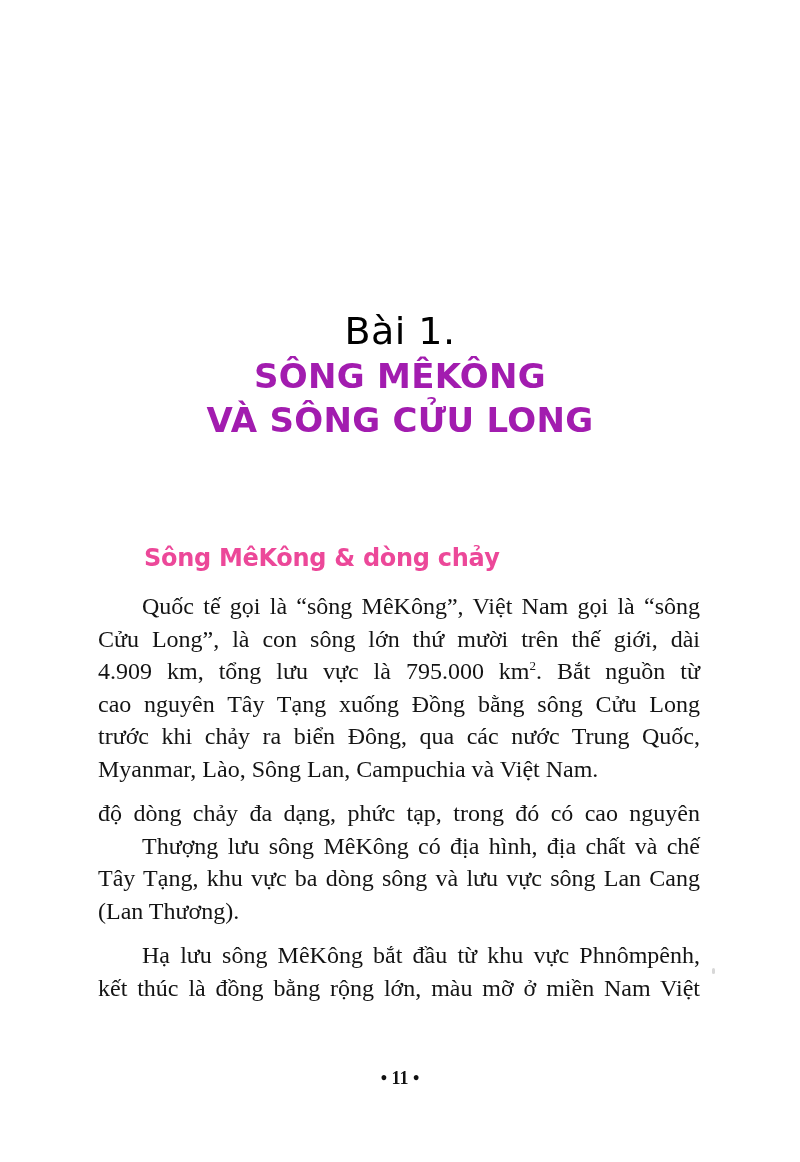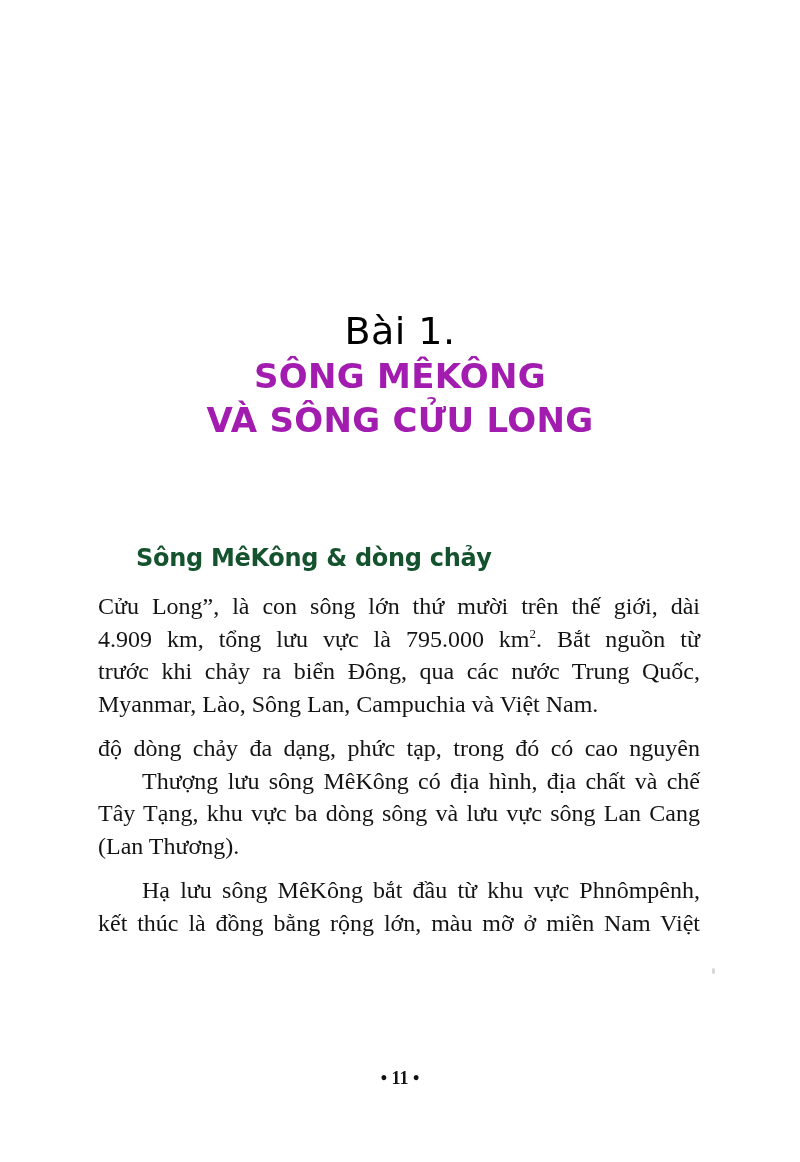--- a/index.html
+++ b/index.html
@@ -38,26 +38,26 @@
     .chapter-title {
       font-size: 34px;
       font-weight: bold;
       line-height: 44px;
       color: #a21caf;
       letter-spacing: 0.3px;
     }
     .section-heading {
       position: absolute;
       top: 540px;
-      left: 136px;
+      left: 144px;
       font-family: "DejaVu Sans", sans-serif;
       font-size: 24px;
       font-weight: bold;
       line-height: 36px;
-      color: #14532d;
+      color: #ec4899;
       letter-spacing: -0.3px;
     }
     .body-text {
       position: absolute;
       top: 590px;
       left: 98px;
       width: 602px;
       font-family: "Liberation Serif", serif;
       font-size: 24px;
       line-height: 32.5px;
@@ -112,22 +112,24 @@
   <div class="chapter">
     <div class="chapter-num">Bài 1.</div>
     <div class="chapter-title">SÔNG MÊKÔNG</div>
     <div class="chapter-title">VÀ SÔNG CỬU LONG</div>
   </div>
 
   <div class="section-heading">Sông MêKông &amp; dòng chảy</div>
 
   <div class="body-text">
     <div class="para-lines">
+      <span class="line indent">Quốc tế gọi là “sông MêKông”, Việt Nam gọi là “sông</span>
       <span class="line">Cửu Long”, là con sông lớn thứ mười trên thế giới, dài</span>
       <span class="line"><span>4.909 km, tổng lưu vực là 795.000 km</span><sup>2</sup><span>. Bắt nguồn từ</span></span>
+      <span class="line">cao nguyên Tây Tạng xuống Đồng bằng sông Cửu Long</span>
       <span class="line">trước khi chảy ra biển Đông, qua các nước Trung Quốc,</span>
       <span class="line last">Myanmar, Lào, Sông Lan, Campuchia và Việt Nam.</span>
     </div>
 
     <div class="para-lines">
       <span class="line">độ dòng chảy đa dạng, phức tạp, trong đó có cao nguyên</span>
       <span class="line indent">Thượng lưu sông MêKông có địa hình, địa chất và chế</span>
       <span class="line">Tây Tạng, khu vực ba dòng sông và lưu vực sông Lan Cang</span>
       <span class="line last">(Lan Thương).</span>
     </div>

